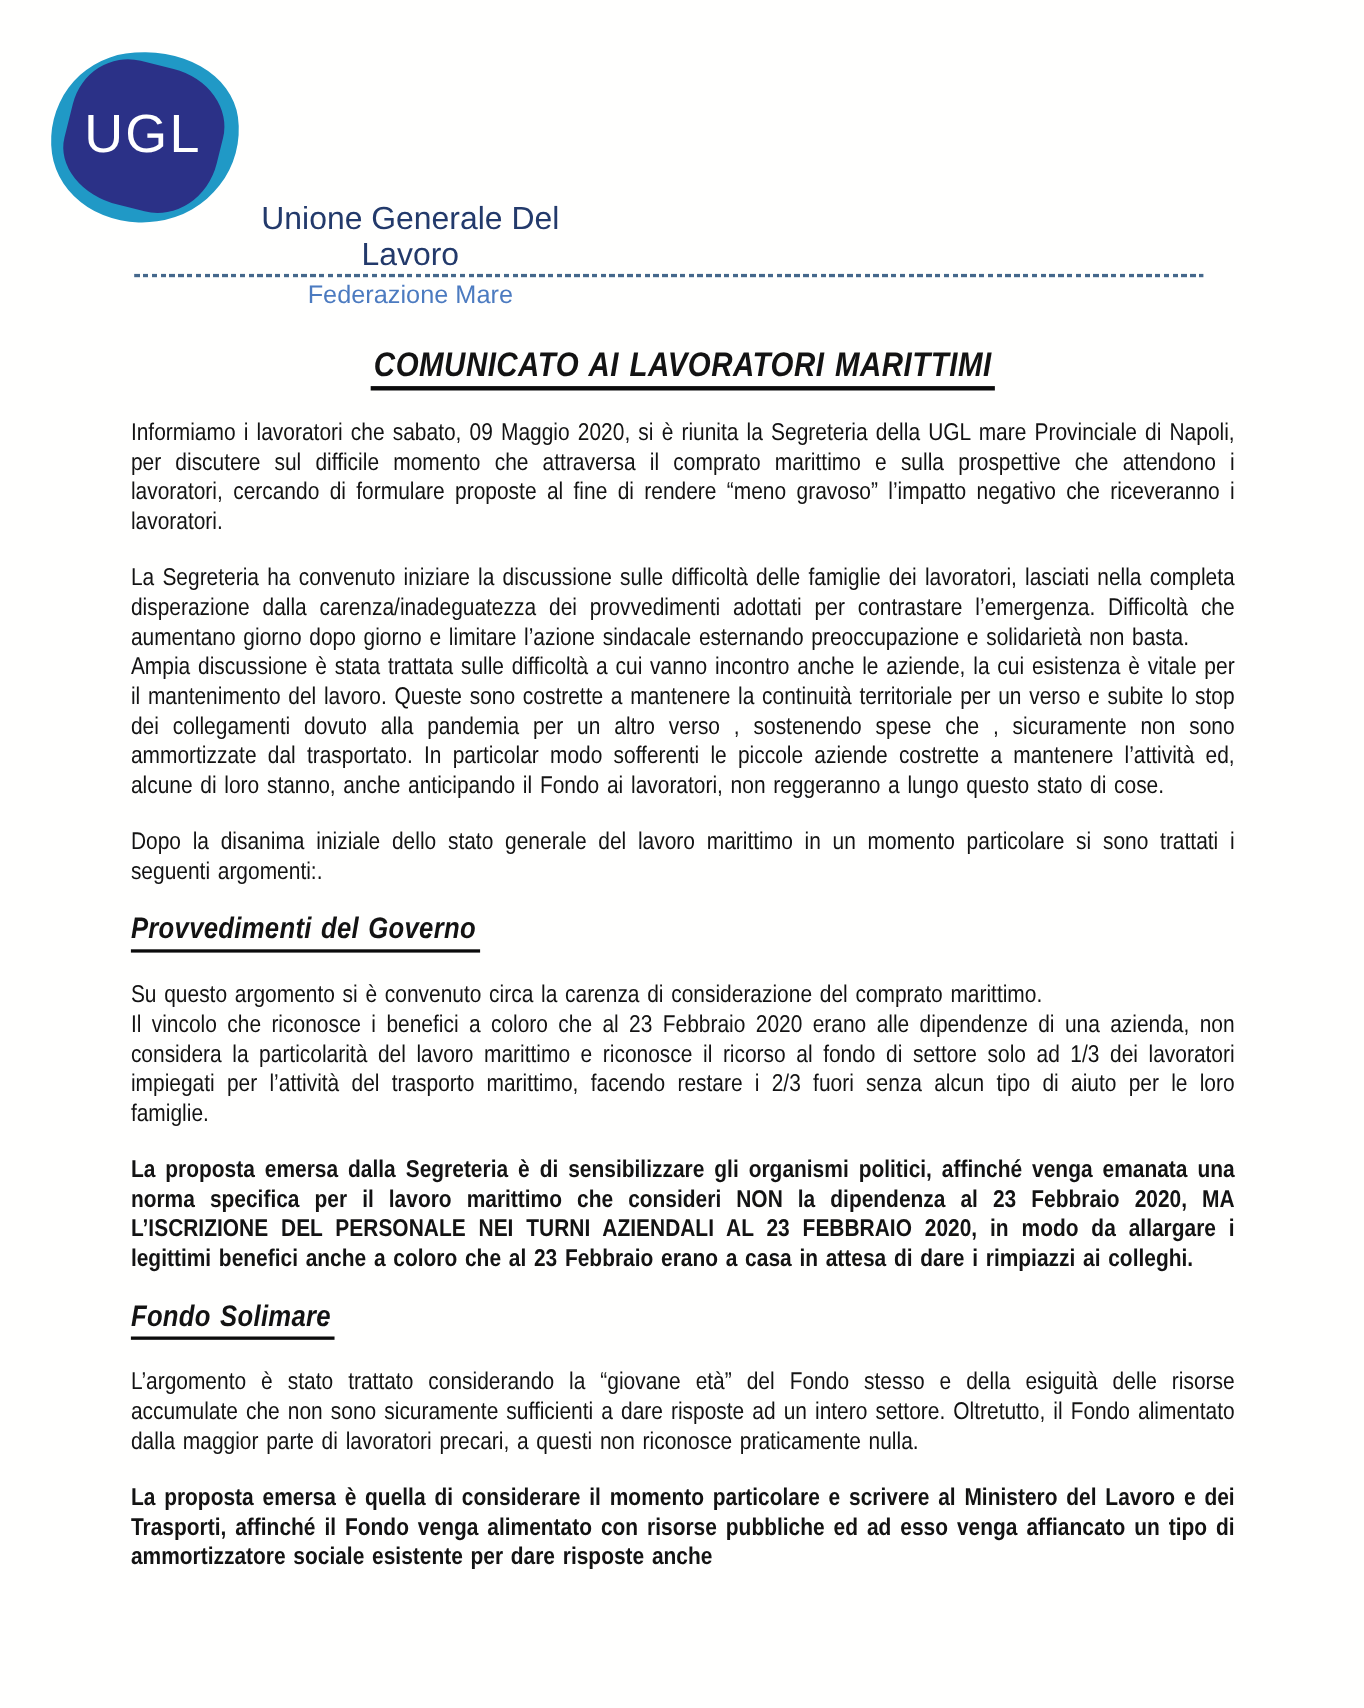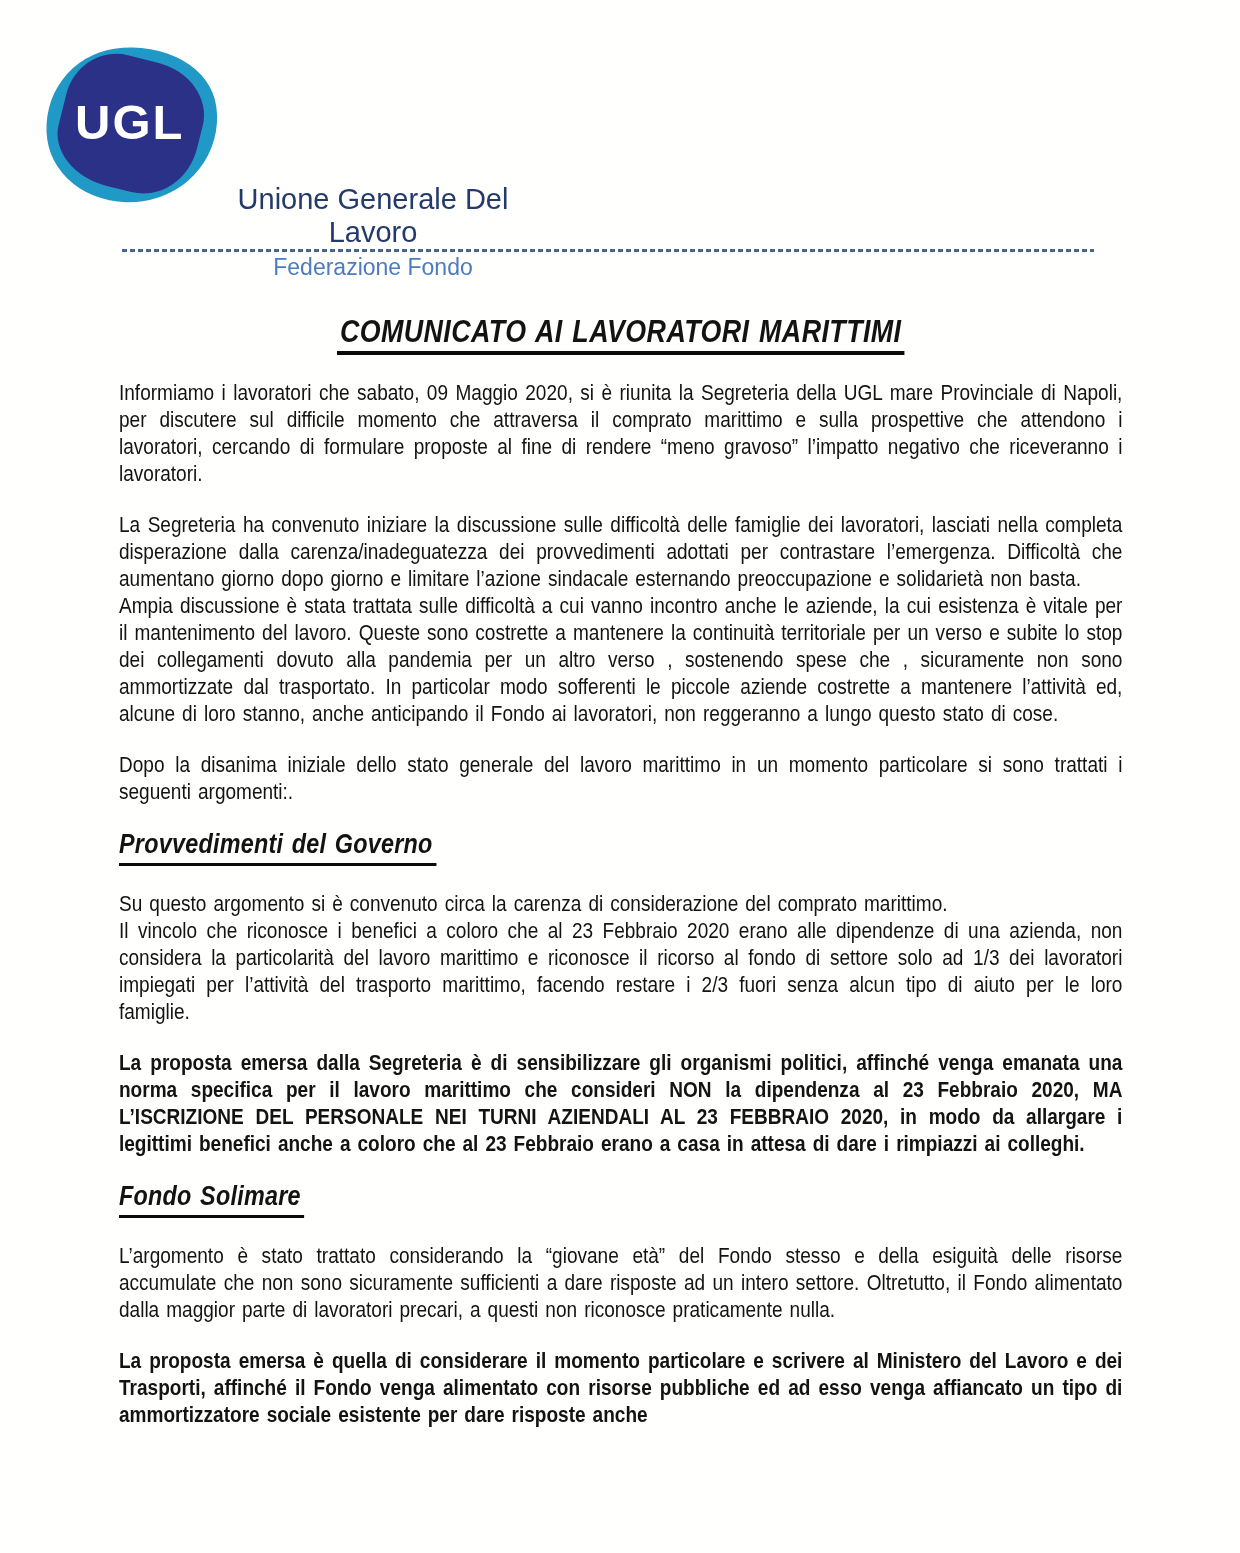--- a/index.html
+++ b/index.html
@@ -39,21 +39,21 @@
     width: 140px; height: 132px;
     background: #2B3187;
     border-radius: 36% 42% 38% 44% / 40% 38% 44% 36%;
     transform: rotate(14deg);
   }
   .logo-text {
     position: absolute;
     left: 50%; top: 50%;
     transform: translate(-52%, -55%);
     color: #ffffff;
-    font-weight: bold;
+    font-weight: normal;
     font-size: 49px;
     letter-spacing: 2px;
     text-align: center;
   }
 
   .org-block {
     position: absolute;
     left: 225px;
     top: 183px;
     width: 296px;
@@ -137,21 +137,21 @@
 <div class="page">
 
   <div class="logo">
     <div class="logo-blob"></div>
     <div class="logo-core"></div>
     <span class="logo-text">UGL</span>
   </div>
 
   <div class="org-block">
     <div class="org-name">Unione Generale Del Lavoro</div>
-    <div class="org-sub">Federazione Fondo</div>
+    <div class="org-sub">Federazione Mare</div>
   </div>
 
   <div class="divider"></div>
 
   <div class="content">
 
     <div class="title-row">
       <span class="doc-title">COMUNICATO AI LAVORATORI MARITTIMI</span>
     </div>
 

